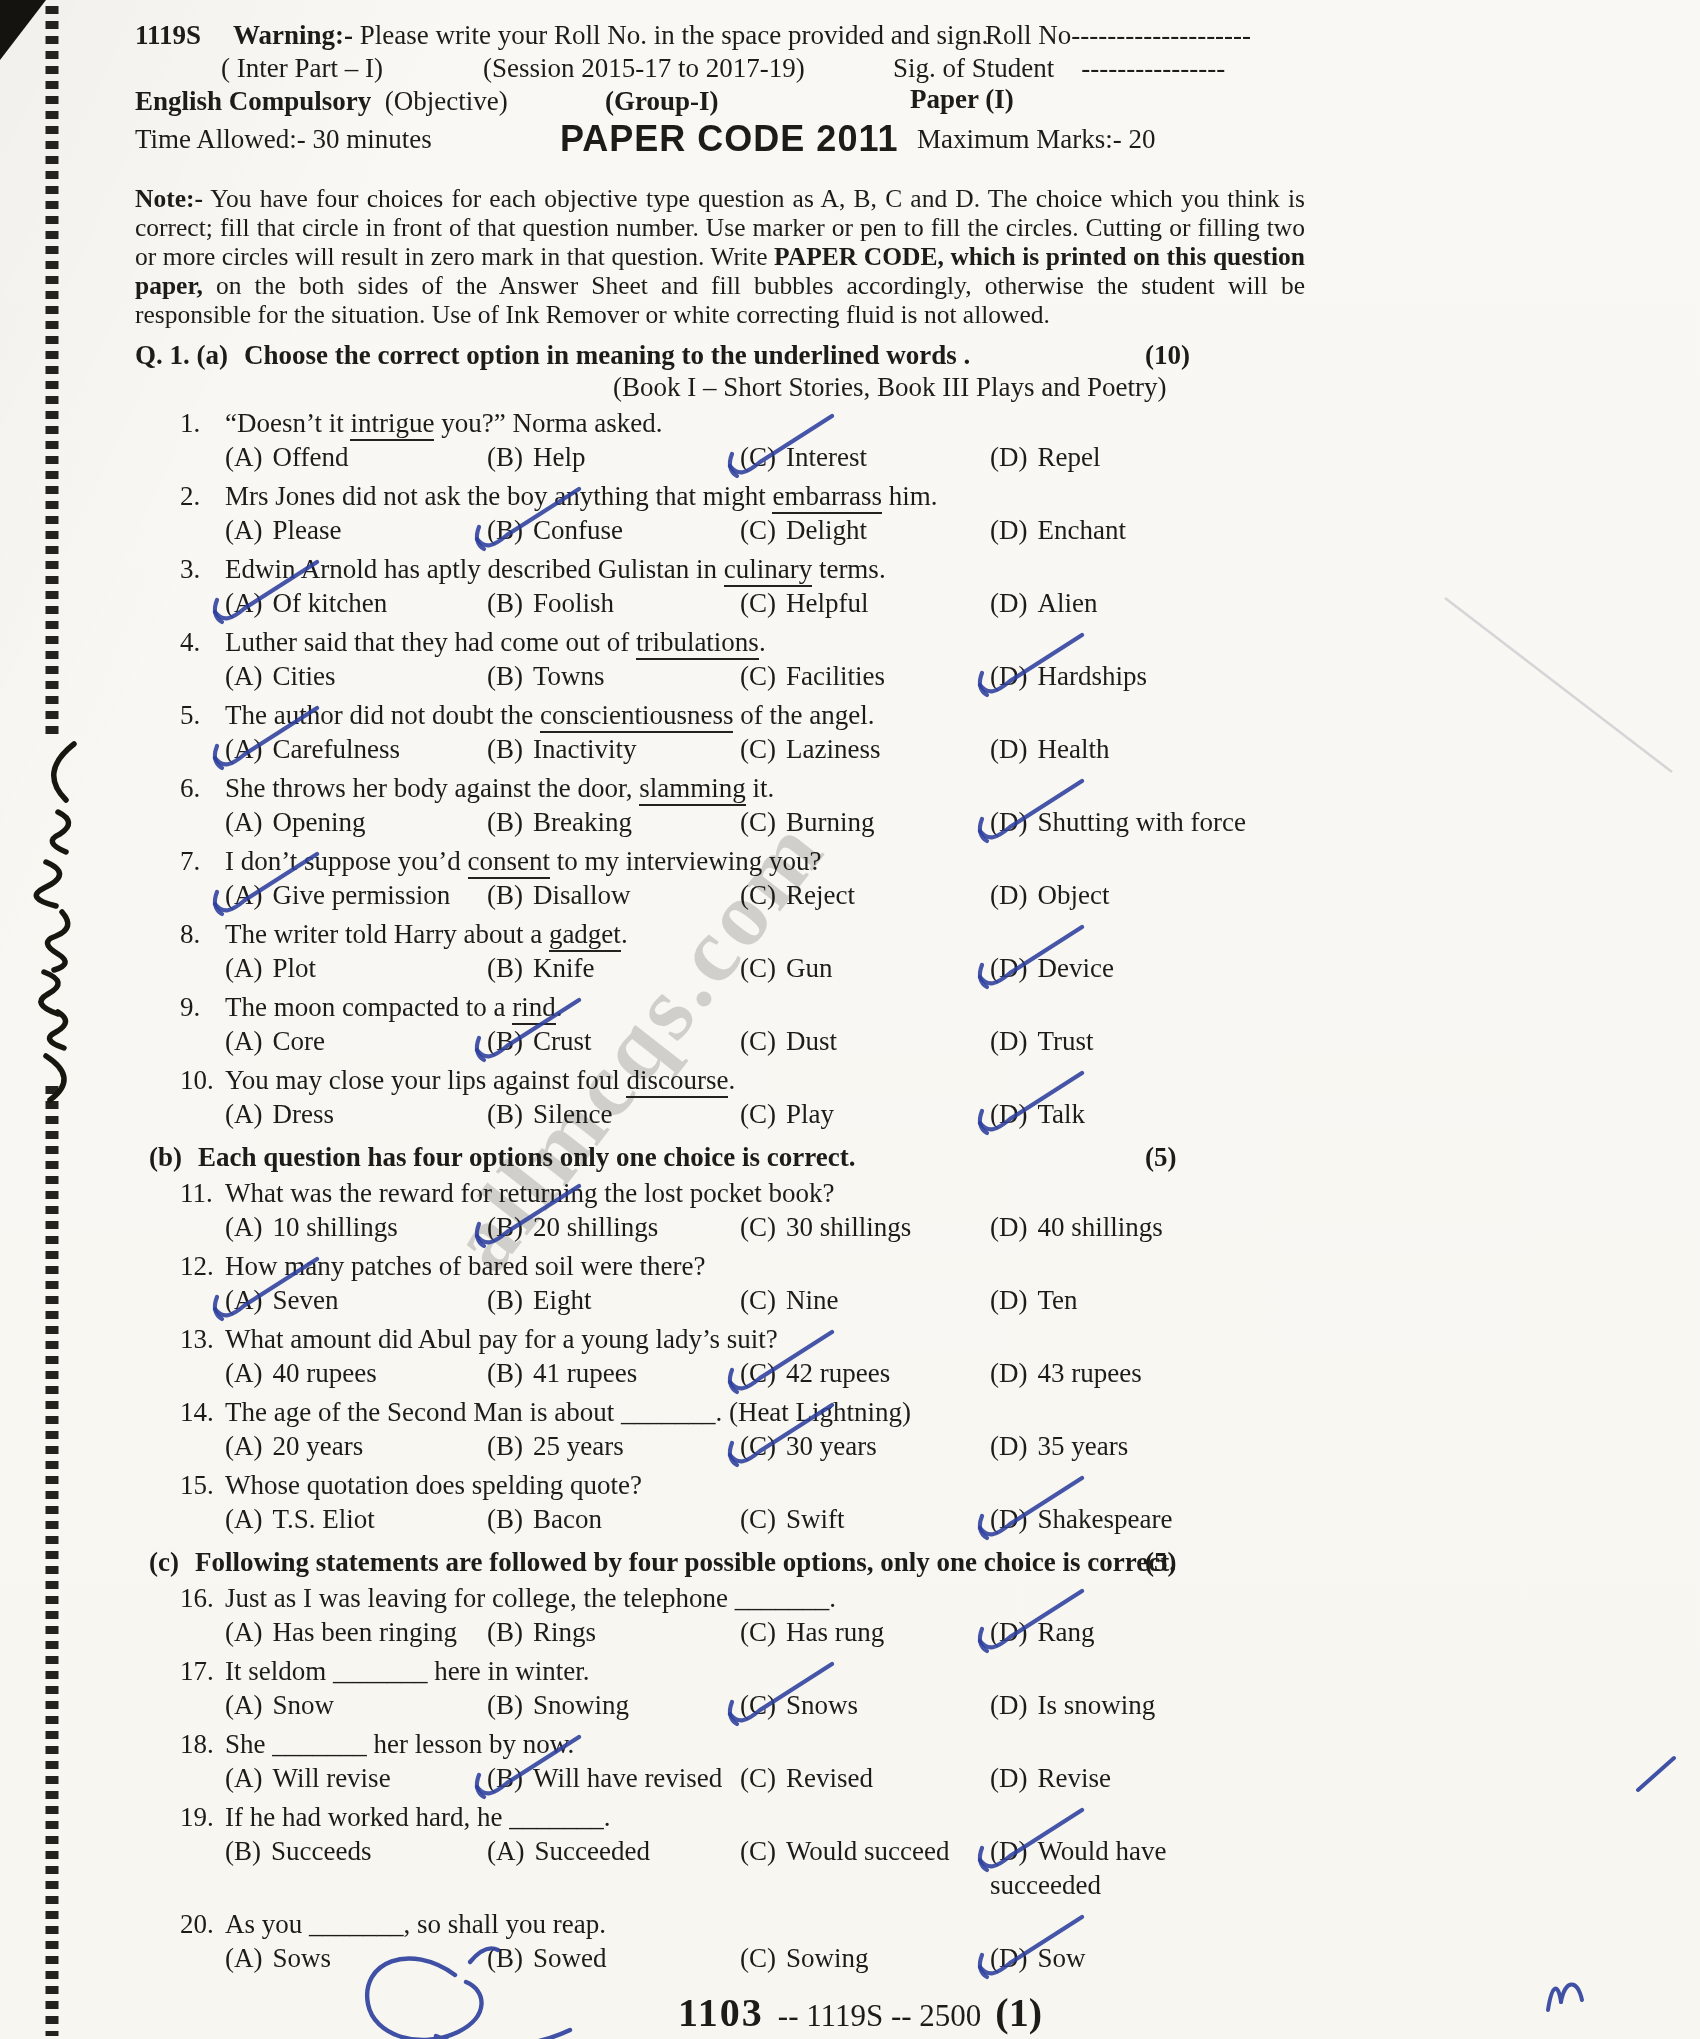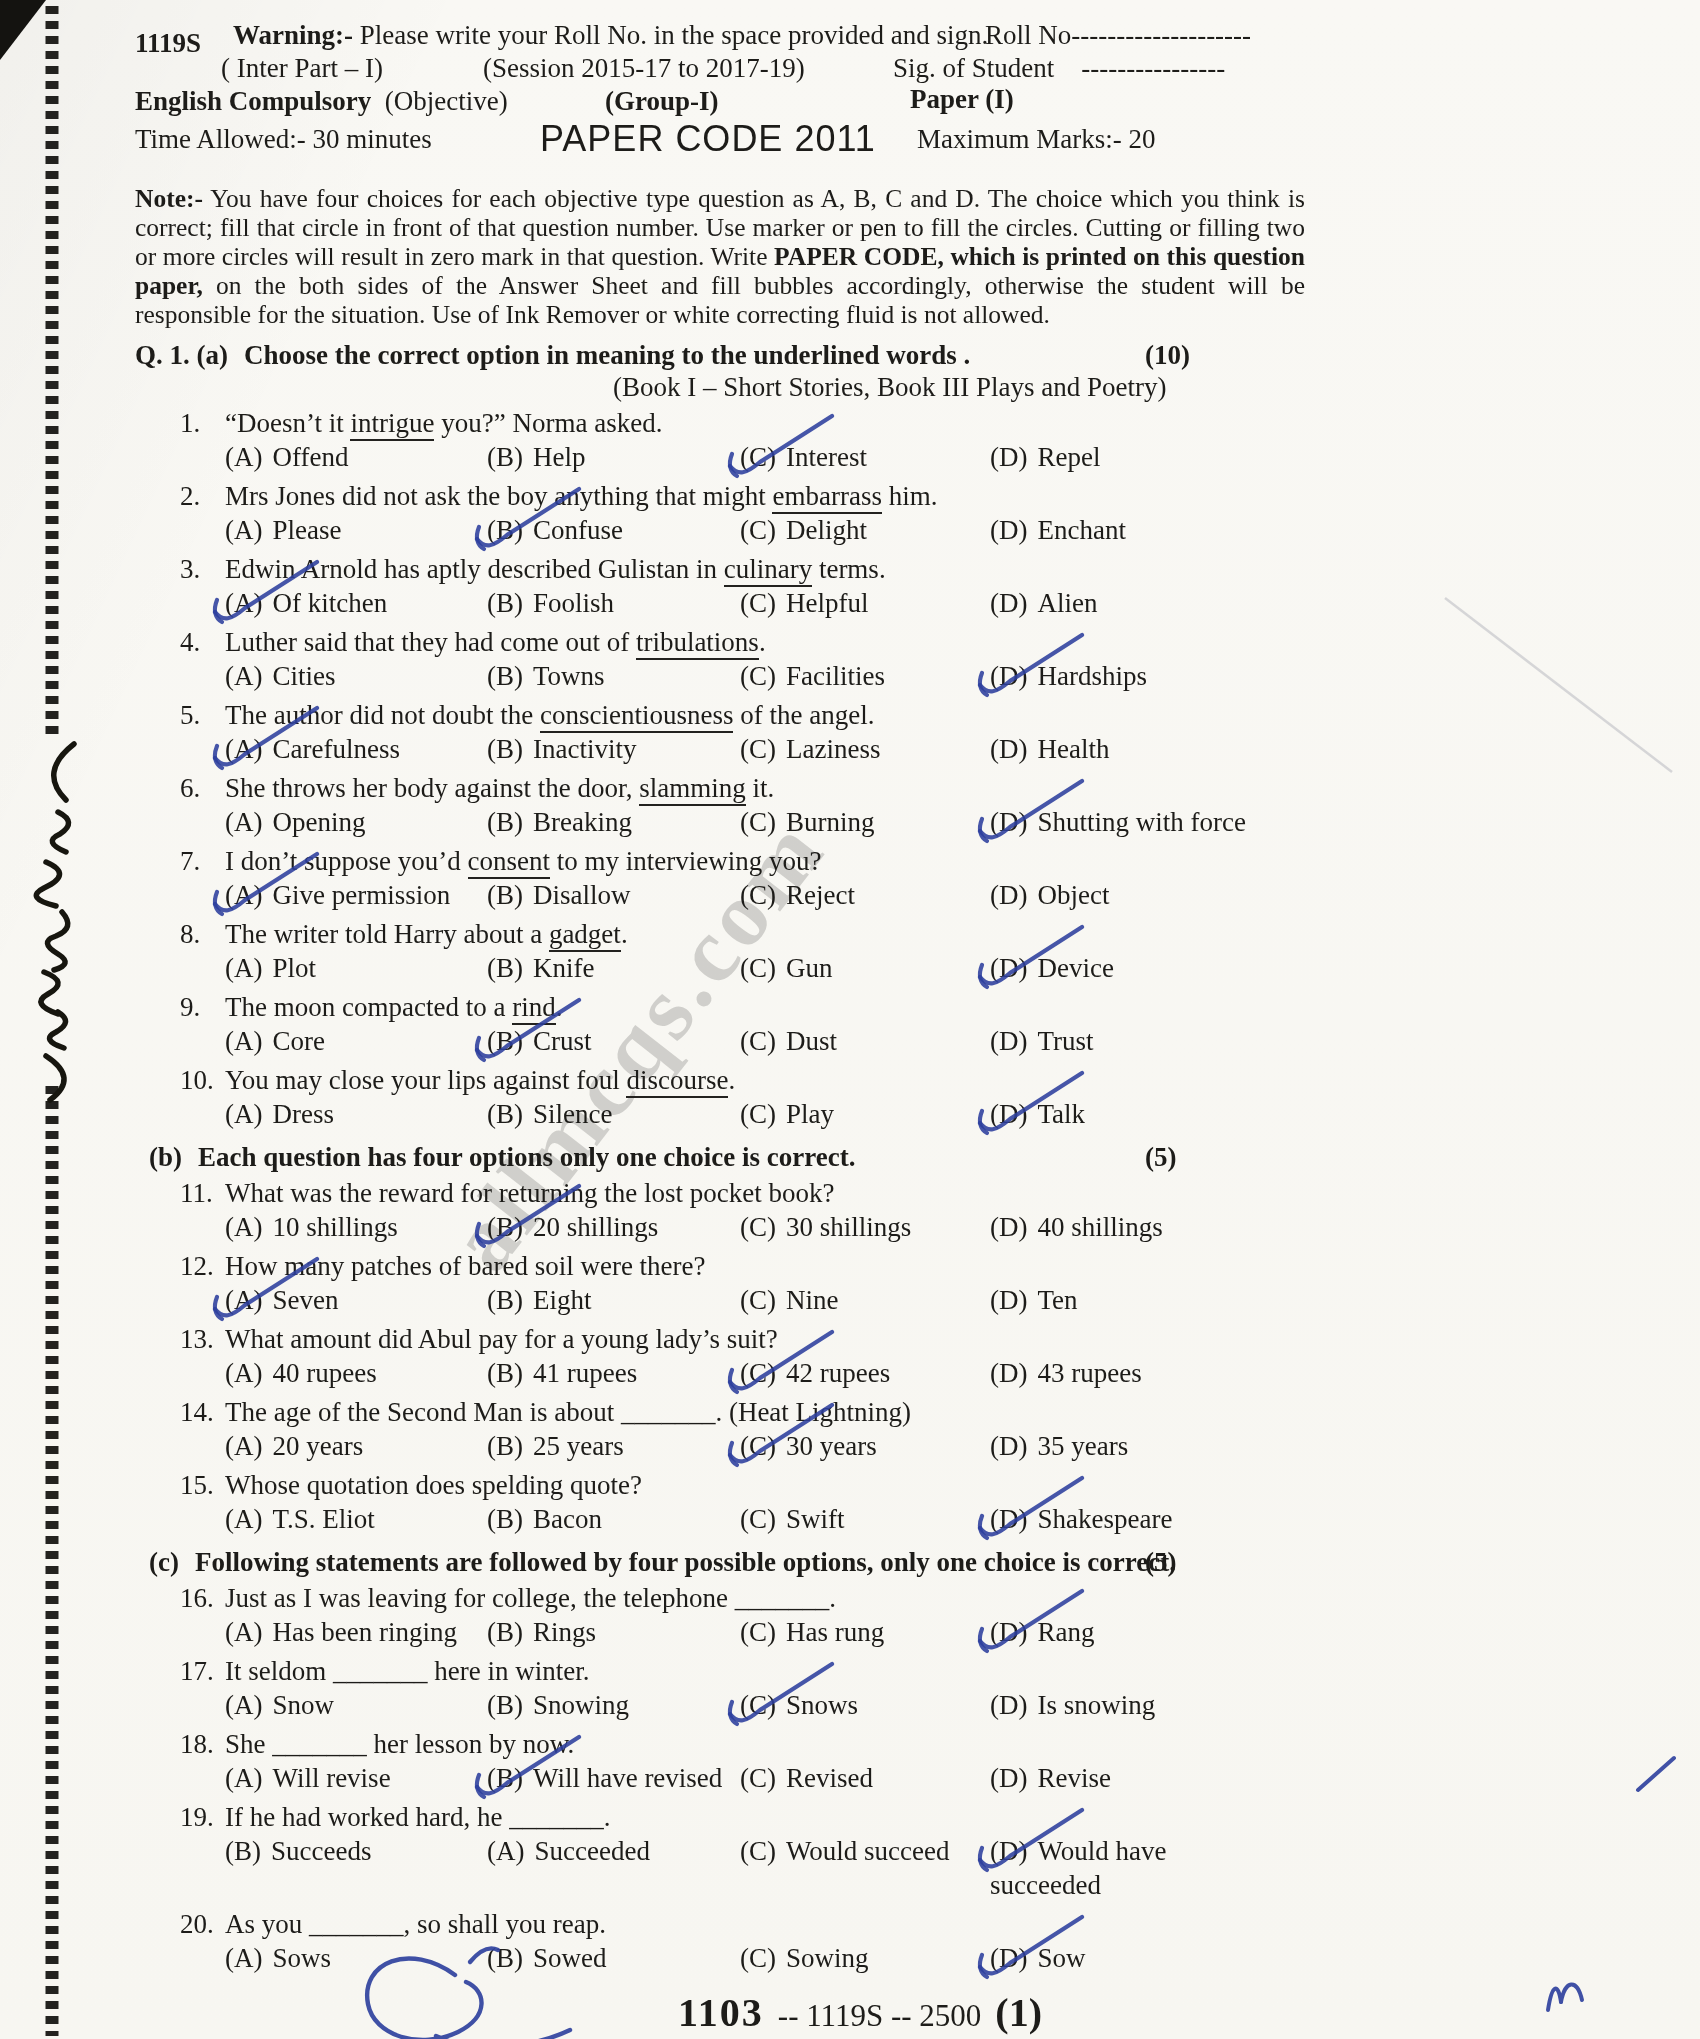--- a/index.html
+++ b/index.html
@@ -12,21 +12,21 @@
     font-family:"Liberation Serif", serif;
     color:#1d1c19;
   }
   .corner-mark{position:absolute;left:0;top:0;width:46px;height:60px;background:#141310;
     clip-path:polygon(0 0,100% 0,0 100%);}
   .content{position:absolute;left:135px;top:20px;width:1530px;}
   
   .hdr{position:relative;height:150px;font-size:27px;}
   .hdr .b{font-weight:bold;}
   .pos{position:absolute;white-space:nowrap;}
-  .paper-code{font-family:"Liberation Sans",sans-serif;font-weight:normal;font-size:36px;letter-spacing:1px;}
+  .paper-code{font-family:"Liberation Sans",sans-serif;font-weight:bold;font-size:36px;letter-spacing:1px;margin-left:20px;}
   
   .note{font-size:25.5px;line-height:29px;text-align:justify;margin-top:14px;width:1170px;}
   .note .b{font-weight:bold;}
   
   .sec-head{position:relative;font-size:27px;font-weight:bold;margin-top:10px;line-height:32px;}
   .sec-head .marks{position:absolute;left:1010px;top:0;}
   .sec-label{margin-left:14px;}
   .sec-title{margin-left:16px;}
   .subtitle{font-size:27px;margin-left:478px;line-height:32px;font-weight:normal;}
   .q{margin-top:3px;}
@@ -72,21 +72,21 @@
       <path d="M58,1012 q16,10 -2,20 q-16,8 8,16"></path>
       <path d="M46,1056 Q80,1078 50,1100"></path>
     </g>
   </svg>
 
   <div class="watermark">allmcqs.com</div>
 
   <div class="content">
 
     <div class="hdr">
-      <span class="pos b" style="left:0;top:8px;">1119S</span>
+      <span class="pos b" style="left:0;top:0;">1119S</span>
       <span class="pos" style="left:98px;top:0;"><span class="b">Warning:-</span> <span>Please write your Roll No. in the space provided and sign.</span></span>
       <span class="pos" style="left:850px;top:0;">Roll No--------------------</span>
 
       <span class="pos" style="left:86px;top:33px;">( Inter Part – I)</span>
       <span class="pos" style="left:348px;top:33px;">(Session  2015-17 to 2017-19)</span>
       <span class="pos" style="left:758px;top:33px;"><span>Sig. of Student</span>&nbsp;&nbsp;&nbsp;&nbsp;<span>----------------</span></span>
 
       <span class="pos" style="left:0;top:66px;"><span class="b">English Compulsory</span>&nbsp; <span>(Objective)</span></span>
       <span class="pos b" style="left:470px;top:66px;">(Group-I)</span>
       <span class="pos b" style="left:775px;top:64px;">Paper  (I)</span>

